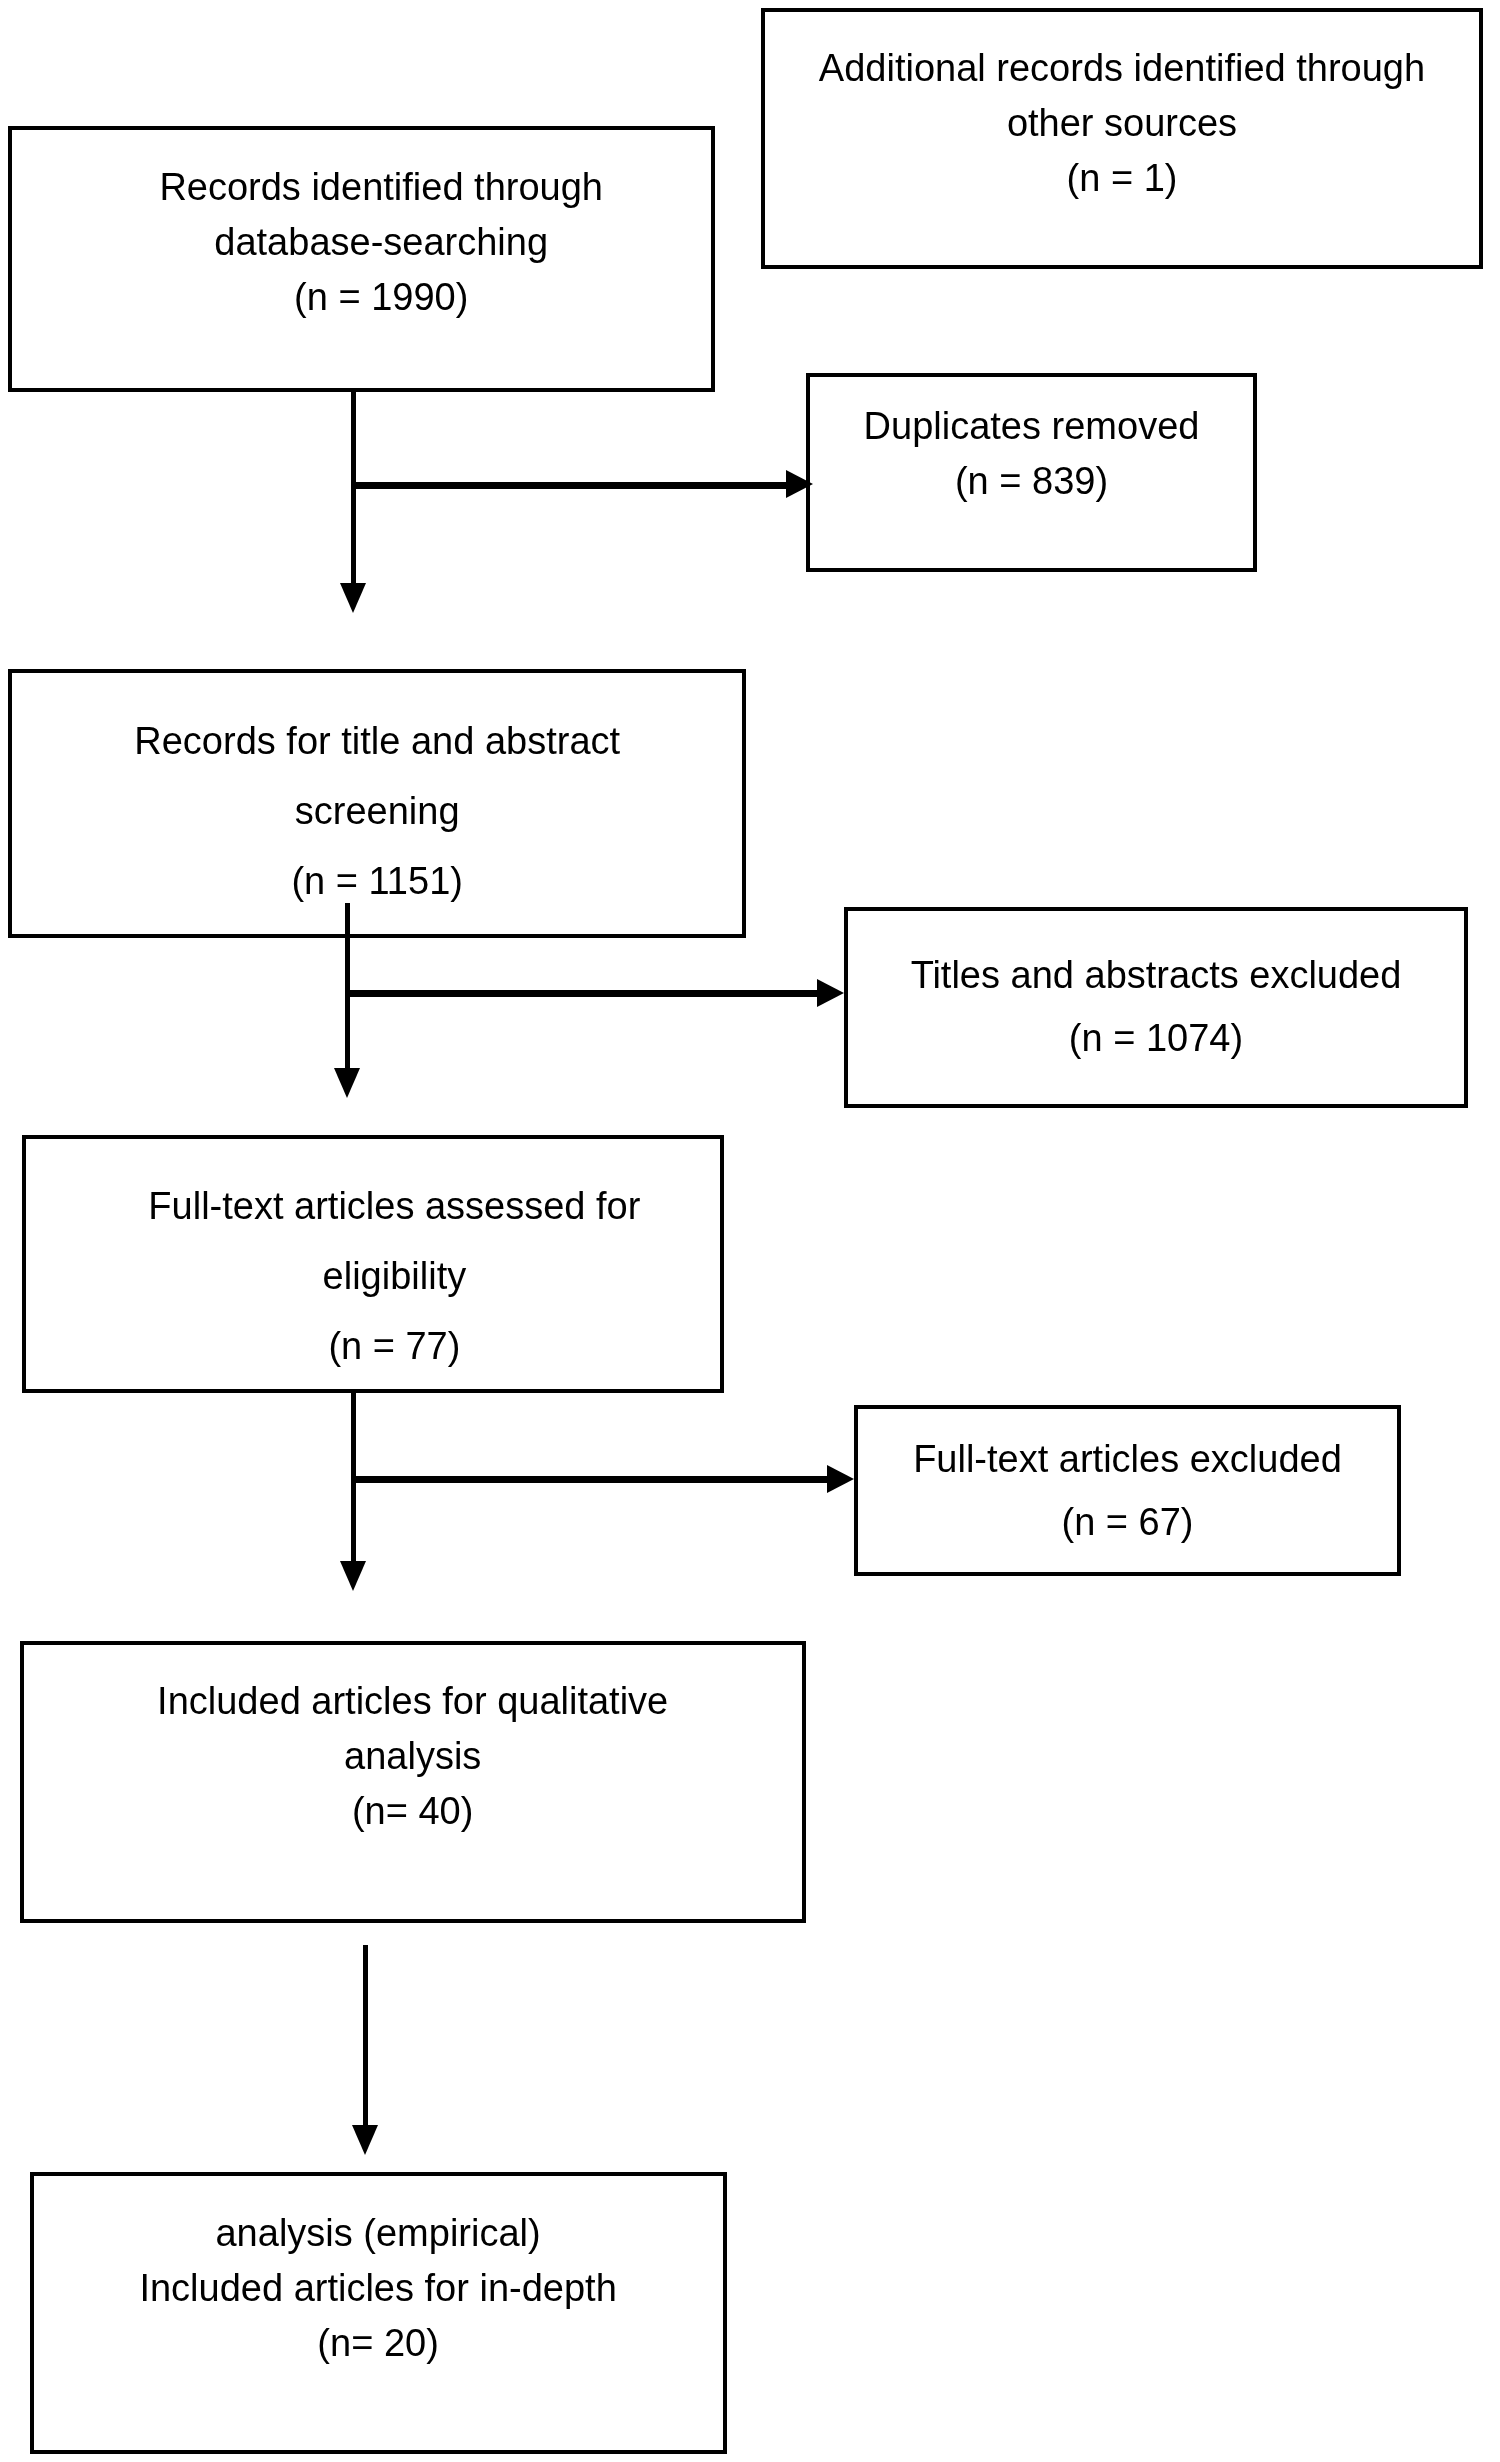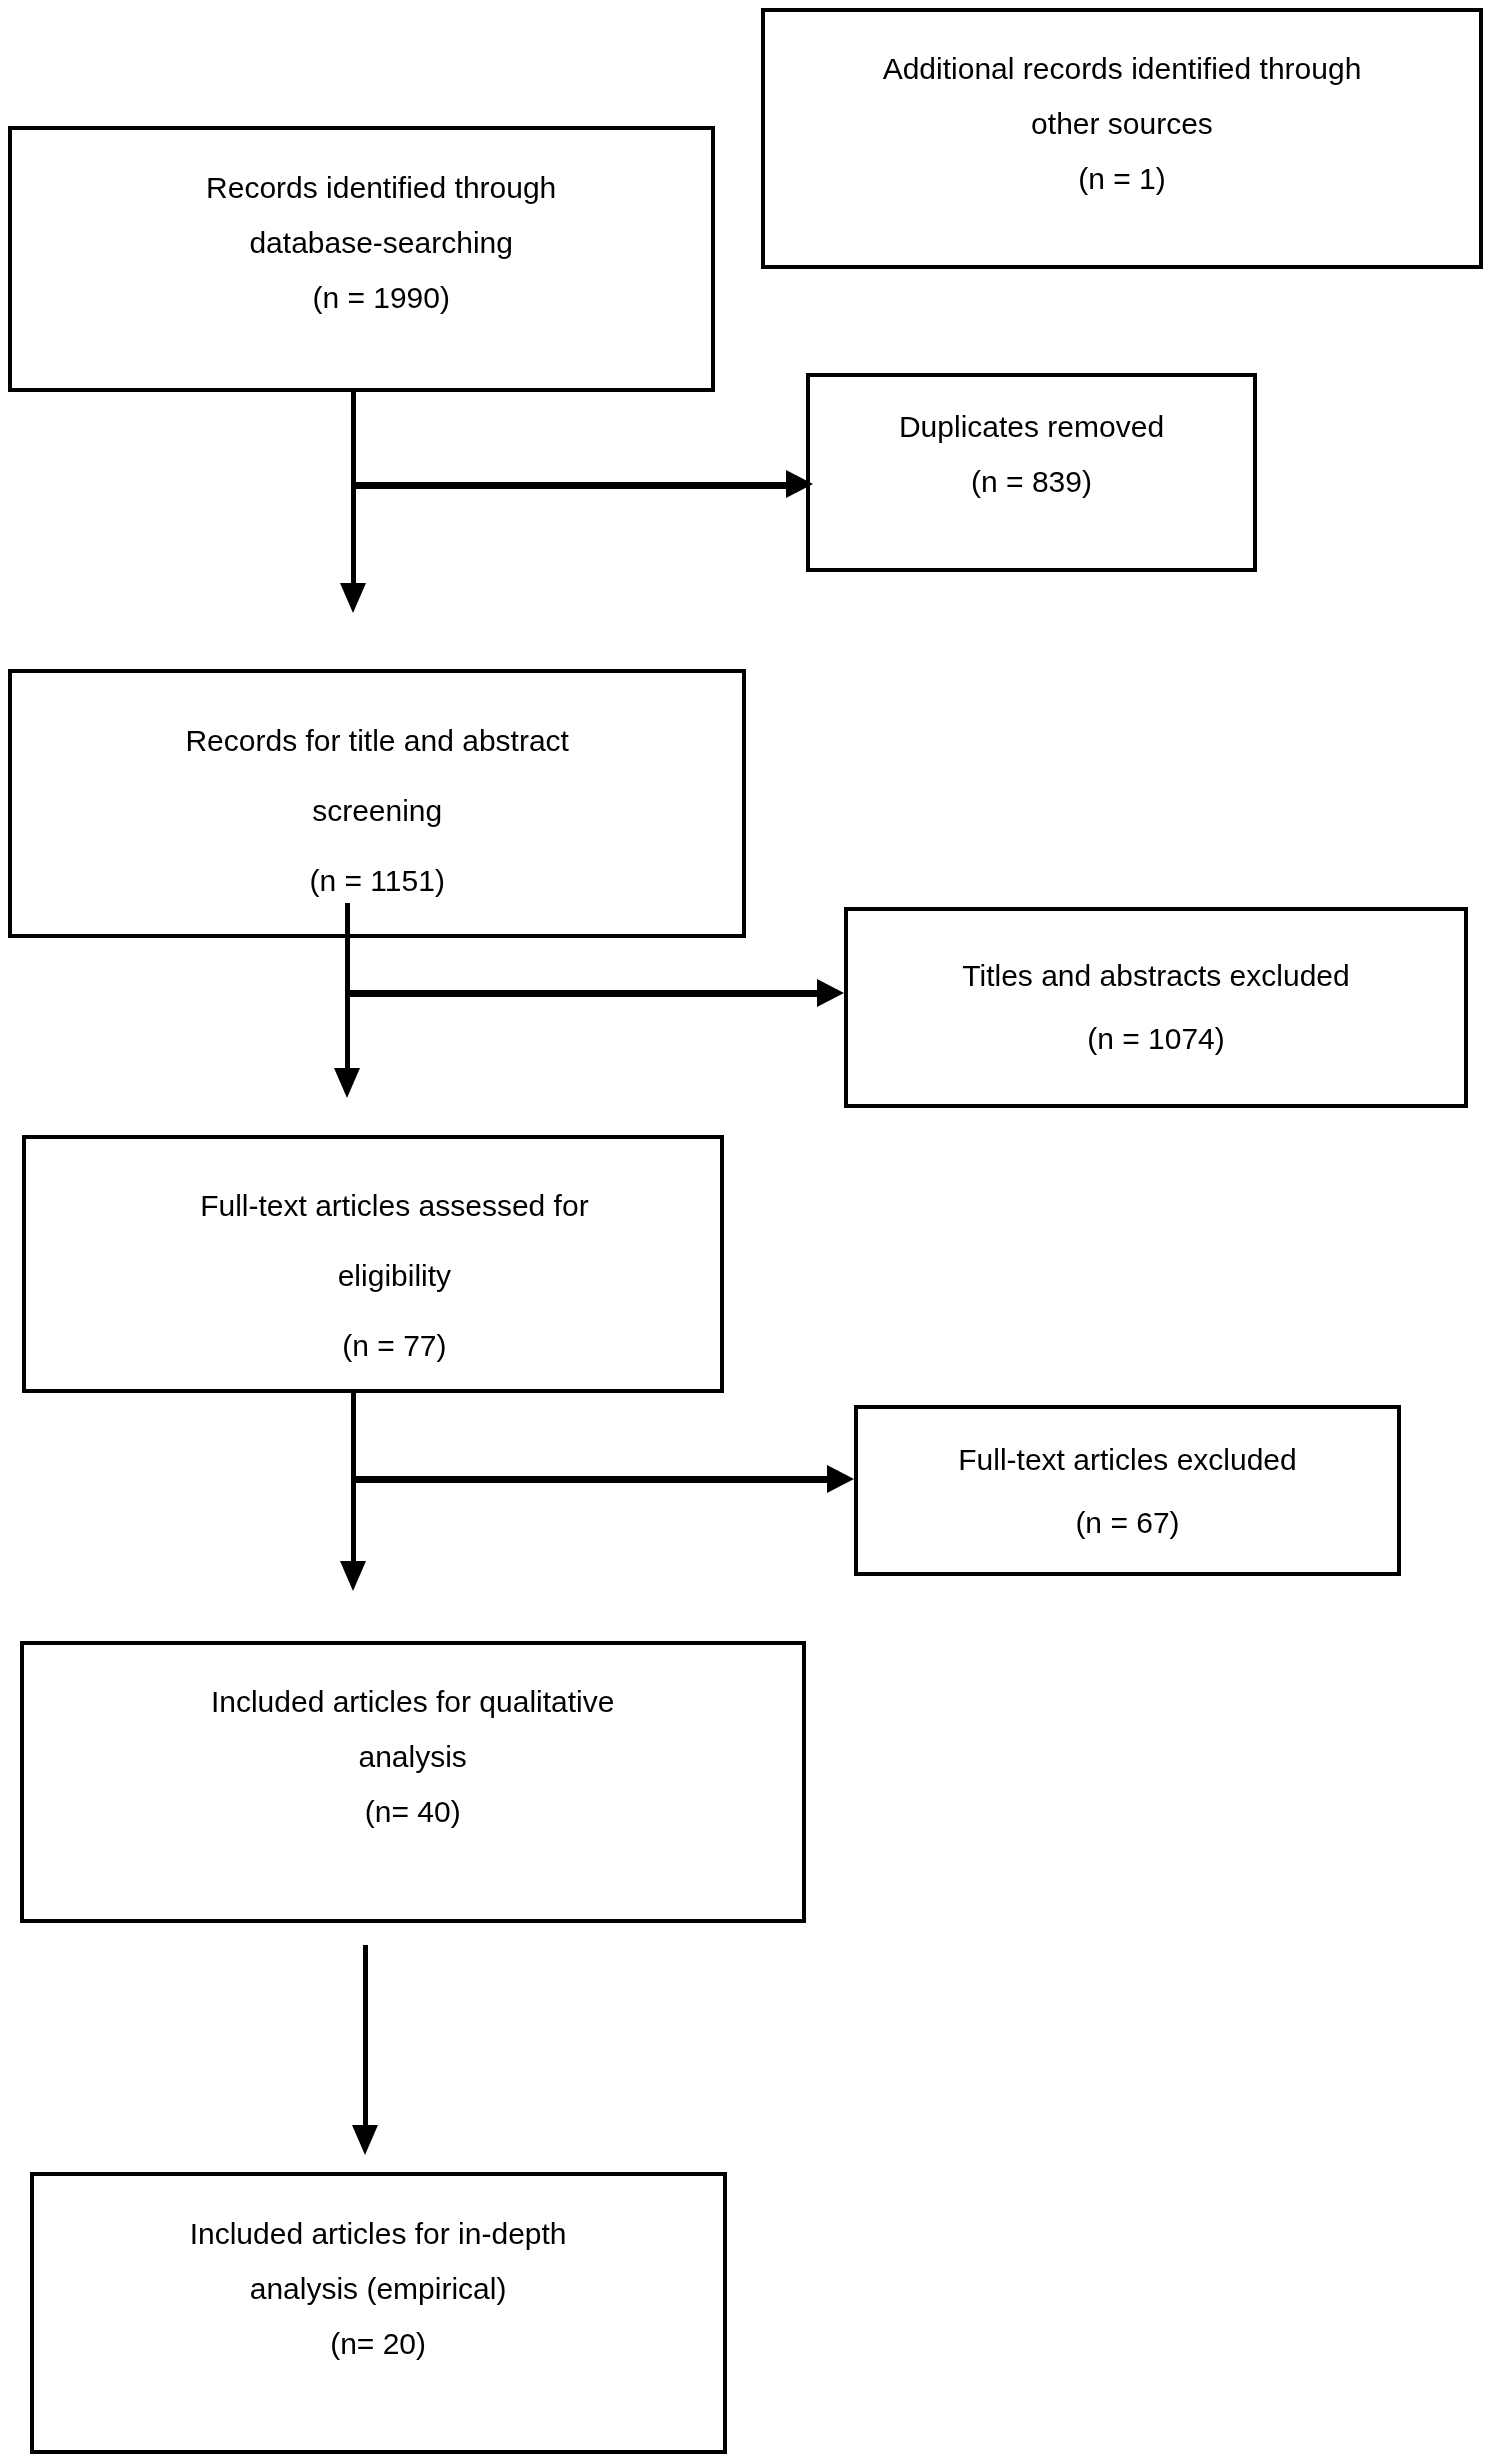--- a/index.html
+++ b/index.html
@@ -13,21 +13,21 @@
     color:var(--line);
   }
   #canvas{position:absolute;left:0;top:0;width:1500px;height:2462px;background:var(--bg);}
   .box{
     position:absolute;box-sizing:border-box;
     border:4.4px solid var(--line);background:var(--bg);
     text-align:center;
     padding-top:var(--pt,30px);
   }
   .bline{
-    font-size:30px;line-height:var(--lh,55px);white-space:nowrap;
+    font-size:38px;line-height:var(--lh,55px);white-space:nowrap;
   }
   .vshaft{position:absolute;width:4.9px;background:var(--line);}
   .hshaft{position:absolute;height:6.6px;background:var(--line);}
   .arrow-down{
     position:absolute;width:0;height:0;
     border-left:13px solid transparent;border-right:13px solid transparent;
     border-top:30px solid var(--line);
   }
   .arrow-right{
     position:absolute;width:0;height:0;
@@ -79,22 +79,22 @@
     <div class="bline">(n = 67)</div>
   </div>
 
   <div class="box" style="left:19.7px;top:1630px;width:786px;height:282px;margin-top:11px;--lh:55px;--pt:28.5px;">
     <div class="bline">Included articles for qualitative</div>
     <div class="bline">analysis</div>
     <div class="bline">(n= 40)</div>
   </div>
 
   <div class="box" style="left:29.6px;top:2172px;width:697px;height:282px;--lh:55px;--pt:30px;">
+    <div class="bline">analysis (empirical)</div>
     <div class="bline">Included articles for in-depth</div>
-    <div class="bline">analysis (empirical)</div>
     <div class="bline">(n= 20)</div>
   </div>
 
   <div class="vshaft" style="left:351px;top:390px;height:194px;"></div>
   <div class="arrow-down" style="left:340px;top:583px;"></div>
 
   <div class="hshaft" style="left:351px;top:482px;width:436px;"></div>
   <div class="arrow-right" style="left:786px;top:470px;"></div>
 
   <div class="vshaft" style="left:345px;top:903px;height:166px;"></div>

